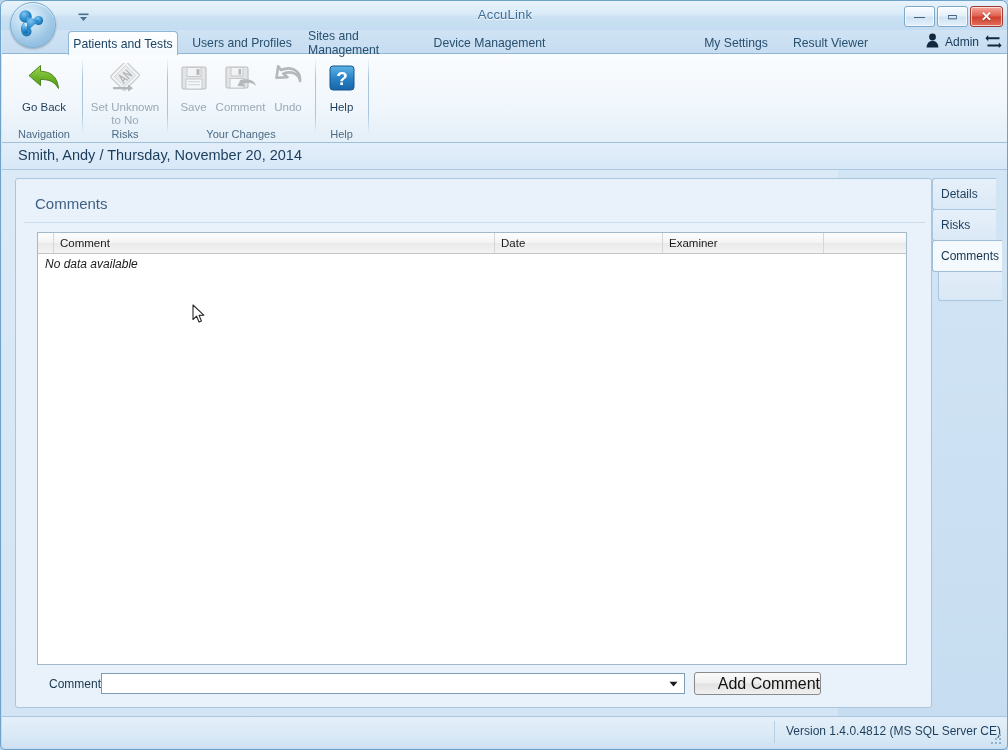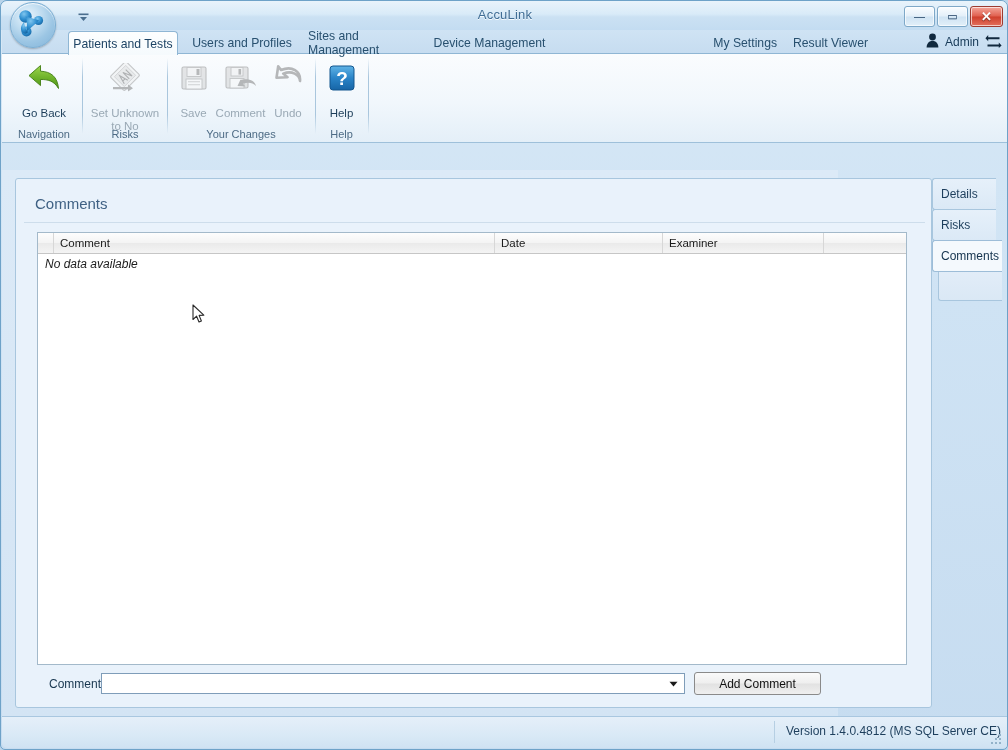--- a/index.html
+++ b/index.html
@@ -175,21 +175,21 @@
     flex-direction: column;
     align-items: center;
     width: 100%;
   }
   .rbtn-icon {
     height: 38px;
     display: flex; align-items: center; justify-content: center;
     margin-top: 2px;
   }
   .rbtn-label {
-    margin-top: 10px;
+    margin-top: 4px;
     font-size: 11.5px;
     color: #1c3d59;
     text-align: center;
     line-height: 12.5px;
   }
   .rbtn.disabled .rbtn-label { color: #9aa9b5; }
   .rbtn.disabled .rbtn-icon { opacity: .45; filter: grayscale(1); }
 
   
   #patient-header {
@@ -312,23 +312,23 @@
     display: flex; align-items: center; justify-content: center;
   }
   #add-comment-btn {
     position: absolute;
     left: 657px; top: -1px;
     width: 127px; height: 23px;
     box-sizing: border-box;
     border: 1px solid #8a8a8a;
     border-radius: 3px;
     background: linear-gradient(180deg, #fafafa 0%, #efefef 47%, #e2e2e2 53%, #efefef 100%);
-    font-size: 12px;
+    font-size: 16px;
     color: #111;
-    display: flex; align-items: center; justify-content: center;
+    display: flex; align-items: center; justify-content: flex-end;
   }
 
   
   #side-nav {
     position: absolute;
     left: 930px; top: 8px;
     width: 70px;
   }
   .side-btn {
     position: relative;
@@ -453,21 +453,21 @@
     </div>
     <div class="tab" style="left:180px;width:120px;">
       <span>Users and Profiles</span>
     </div>
     <div class="tab" style="left:303px;width:118px;">
       <span>Sites and Management</span>
     </div>
     <div class="tab" style="left:424px;width:127px;">
       <span>Device Management</span>
     </div>
-    <div class="tab" style="left:690px;width:88px;justify-content:flex-end;">
+    <div class="tab" style="left:690px;width:88px;">
       <span>My Settings</span>
     </div>
     <div class="tab" style="left:781px;width:95px;">
       <span>Result Viewer</span>
     </div>
 
     <div id="user-box">
       <span>
         <svg width="13" height="15" viewBox="0 0 13 15" aria-hidden="true">
           <circle cx="6.5" cy="4" r="3.4" fill="#11293e"></circle>
@@ -582,20 +582,23 @@
             <text x="14" y="21" font-family="Liberation Sans, sans-serif" font-size="19" font-weight="bold" fill="#ffffff" text-anchor="middle">?</text>
           </svg>
         </div>
         <div class="rbtn-label">Help</div>
       </div>
       <div class="rgroup-label">Help</div>
     </div>
     <div class="rgroup-sep" style="left:366px;"></div>
   </div>
 
+  <div id="patient-header">
+    <div id="patient-header-text">Smith, Andy / Thursday, November 20, 2014</div>
+  </div>
 
   <div id="body-area">
 
     <div id="content-panel">
       <div id="panel-title">Comments</div>
       <div id="panel-title-rule"></div>
 
       <div id="grid">
         <div id="grid-header">
           <div class="gcell indicator" style="width:16px;"></div>

